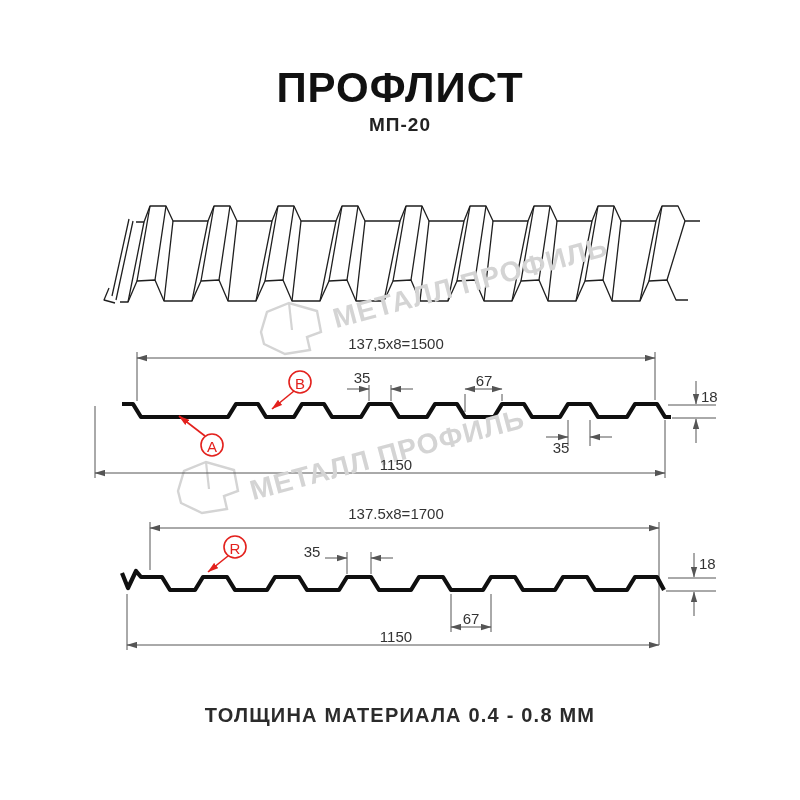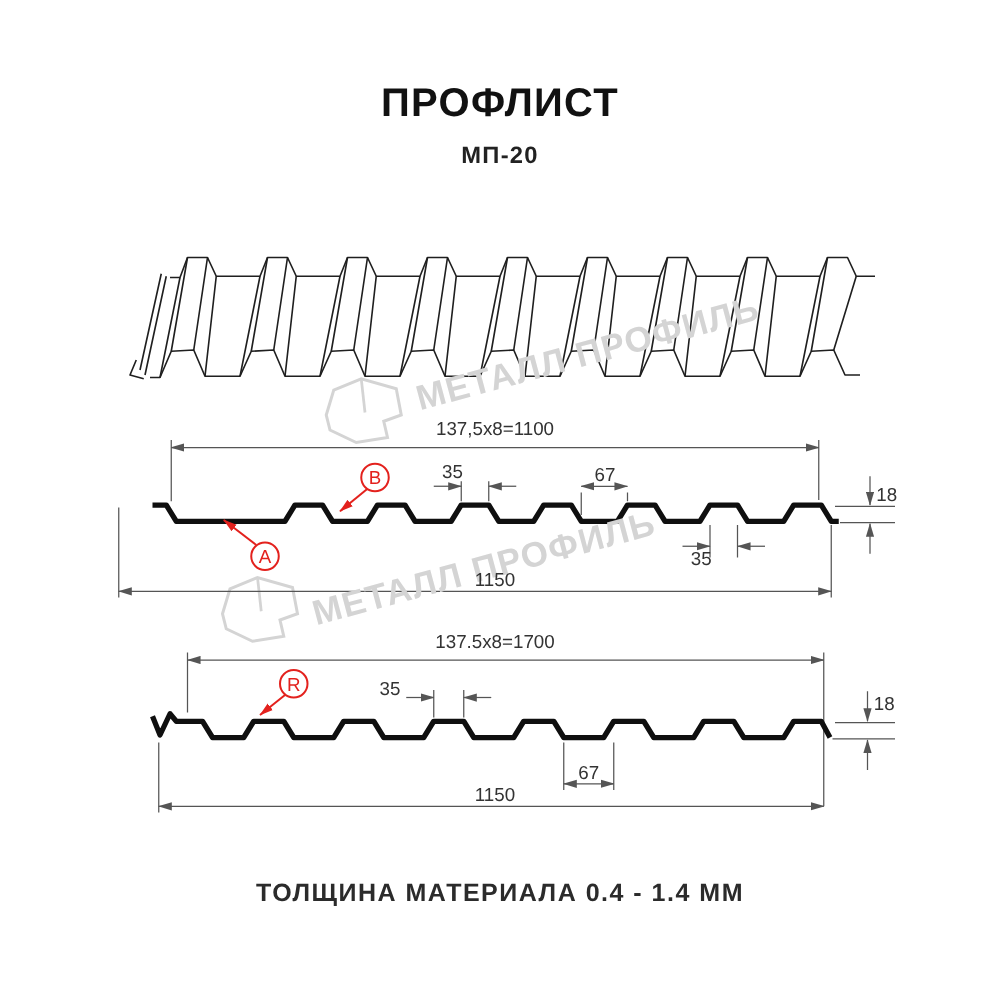--- a/index.html
+++ b/index.html
@@ -3,21 +3,21 @@
 <meta charset="utf-8">
 <style>
   html,body{margin:0;padding:0;background:#ffffff;}
   .stage{
     position:relative;width:800px;height:800px;background:#ffffff;overflow:hidden;
     font-family:"Liberation Sans","DejaVu Sans",sans-serif;
   }
   .stage svg{position:absolute;left:0;top:0;}
   .page-title{
     position:absolute;left:400px;top:64px;transform:translateX(-50%);
-    font-size:32px;font-weight:800;letter-spacing:1px;color:#111;white-space:nowrap;
+    font-size:42px;font-weight:800;letter-spacing:1px;color:#111;white-space:nowrap;
   }
   .page-subtitle{
     position:absolute;left:400px;top:114px;transform:translateX(-50%);
     font-size:19px;font-weight:700;letter-spacing:1px;color:#222;white-space:nowrap;
   }
   .footer-note{
     position:absolute;left:400px;top:704px;transform:translateX(-50%);
     font-size:20px;font-weight:700;letter-spacing:1.2px;color:#2b2b2b;white-space:nowrap;
   }
   .dim{
@@ -178,30 +178,30 @@
       </g>
     </g>
   </svg>
 
   <div class="page-title">ПРОФЛИСТ</div>
   <div class="page-subtitle">МП-20</div>
 
   <div class="watermark-text wm1">МЕТАЛЛ ПРОФИЛЬ</div>
   <div class="watermark-text wm2">МЕТАЛЛ ПРОФИЛЬ</div>
 
-  <span class="dim centered" style="left:396px;top:336px;">137,5x8=1100</span>
+  <span class="dim centered" style="left:396px;top:336px;">137,5x8=1500</span>
   <span class="dim centered" style="left:362px;top:370px;">35</span>
   <span class="dim centered" style="left:484px;top:373px;">67</span>
   <span class="dim" style="left:701px;top:389px;">18</span>
   <span class="dim centered" style="left:561px;top:440px;">35</span>
   <span class="dim centered" style="left:396px;top:457px;">1150</span>
   <span class="ref-letter" style="left:212px;top:446px;">A</span>
   <span class="ref-letter" style="left:300px;top:383px;">B</span>
 
   <span class="dim centered" style="left:396px;top:506px;">137.5x8=1700</span>
   <span class="dim centered" style="left:312px;top:544px;">35</span>
   <span class="dim centered" style="left:471px;top:611px;">67</span>
   <span class="dim" style="left:699px;top:556px;">18</span>
   <span class="dim centered" style="left:396px;top:629px;">1150</span>
   <span class="ref-letter" style="left:235px;top:548px;">R</span>
 
-  <div class="footer-note">ТОЛЩИНА МАТЕРИАЛА 0.4 - 1.4 ММ</div>
+  <div class="footer-note">ТОЛЩИНА МАТЕРИАЛА 0.4 - 0.8 ММ</div>
 </div>
 
 </body></html>

